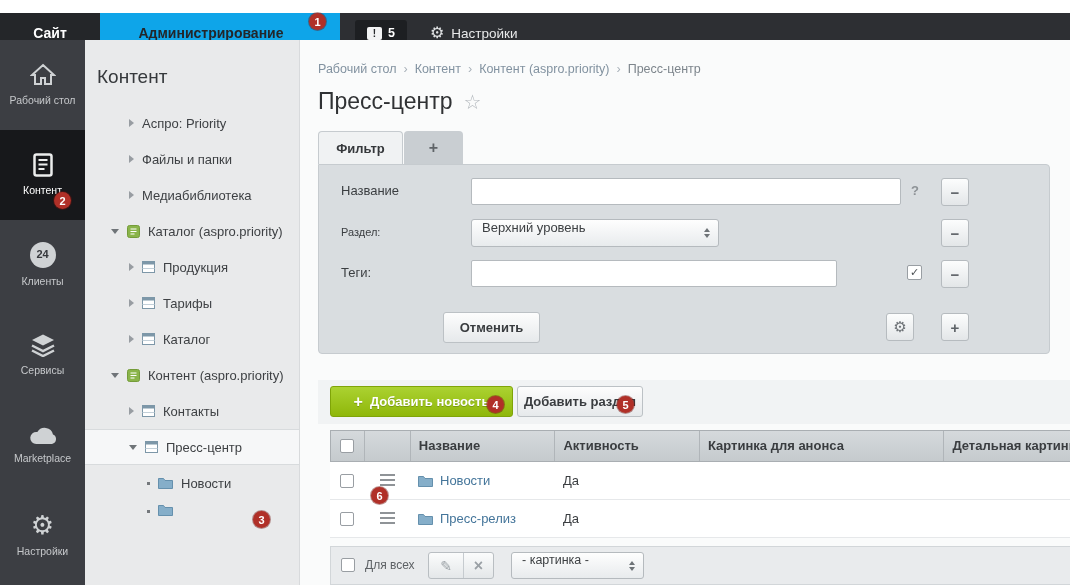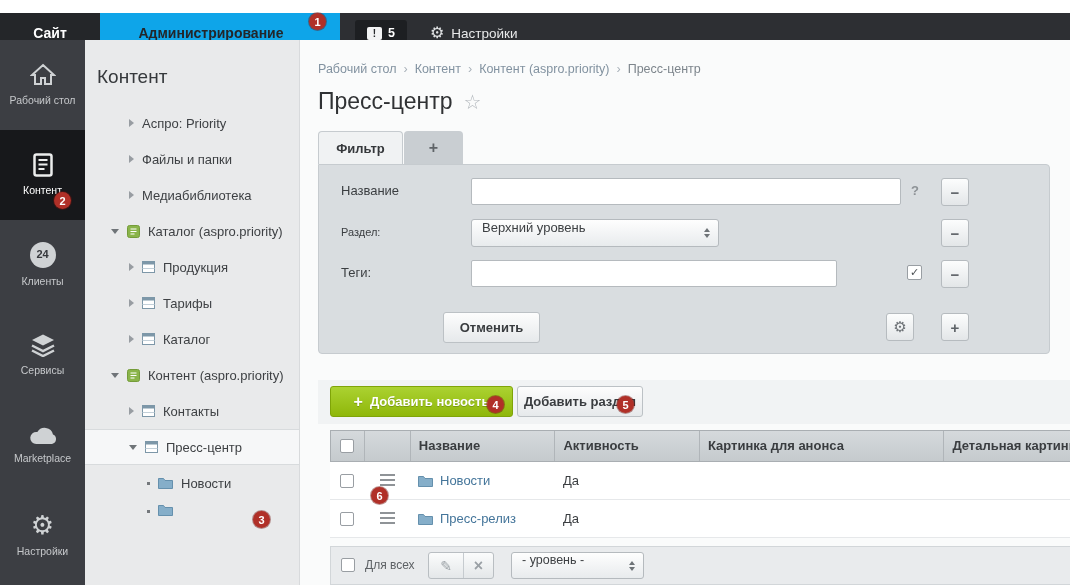--- a/index.html
+++ b/index.html
@@ -383,21 +383,21 @@
     <span class="abs" style="left:34px;top:0;line-height:37px;font-size:12px;color:#5d6165;">Для всех</span>
     <div class="abs" style="left:97px;top:5px;height:27px;display:flex;border:1px solid #b9bec2;border-radius:3px;background:linear-gradient(#fbfcfc,#e4e7e9);overflow:hidden;">
       <div style="width:34px;display:flex;align-items:center;justify-content:center;cursor:pointer;">
         <span style="color:#9aa0a5;font-size:14px;">✎</span>
       </div>
       <div style="width:30px;display:flex;align-items:center;justify-content:center;border-left:1px solid #c6cbcf;cursor:pointer;">
         <span style="color:#9aa0a5;font-size:16px;font-weight:bold;">×</span>
       </div>
     </div>
     <div class="abs selectbox" style="left:180px;top:5px;width:133px;height:27px;font-size:12.5px;">
-      <span>- уровень -</span>
+      <span>- картинка -</span>
       <span class="ud">
           <i class="u"></i>
           <i class="d"></i>
         </span>
     </div>
   </div>
 
   <span class="badge" style="left:309px;top:13px;">1</span>
   <span class="badge" style="left:54px;top:192px;">2</span>
   <span class="badge" style="left:253px;top:511px;">3</span>

